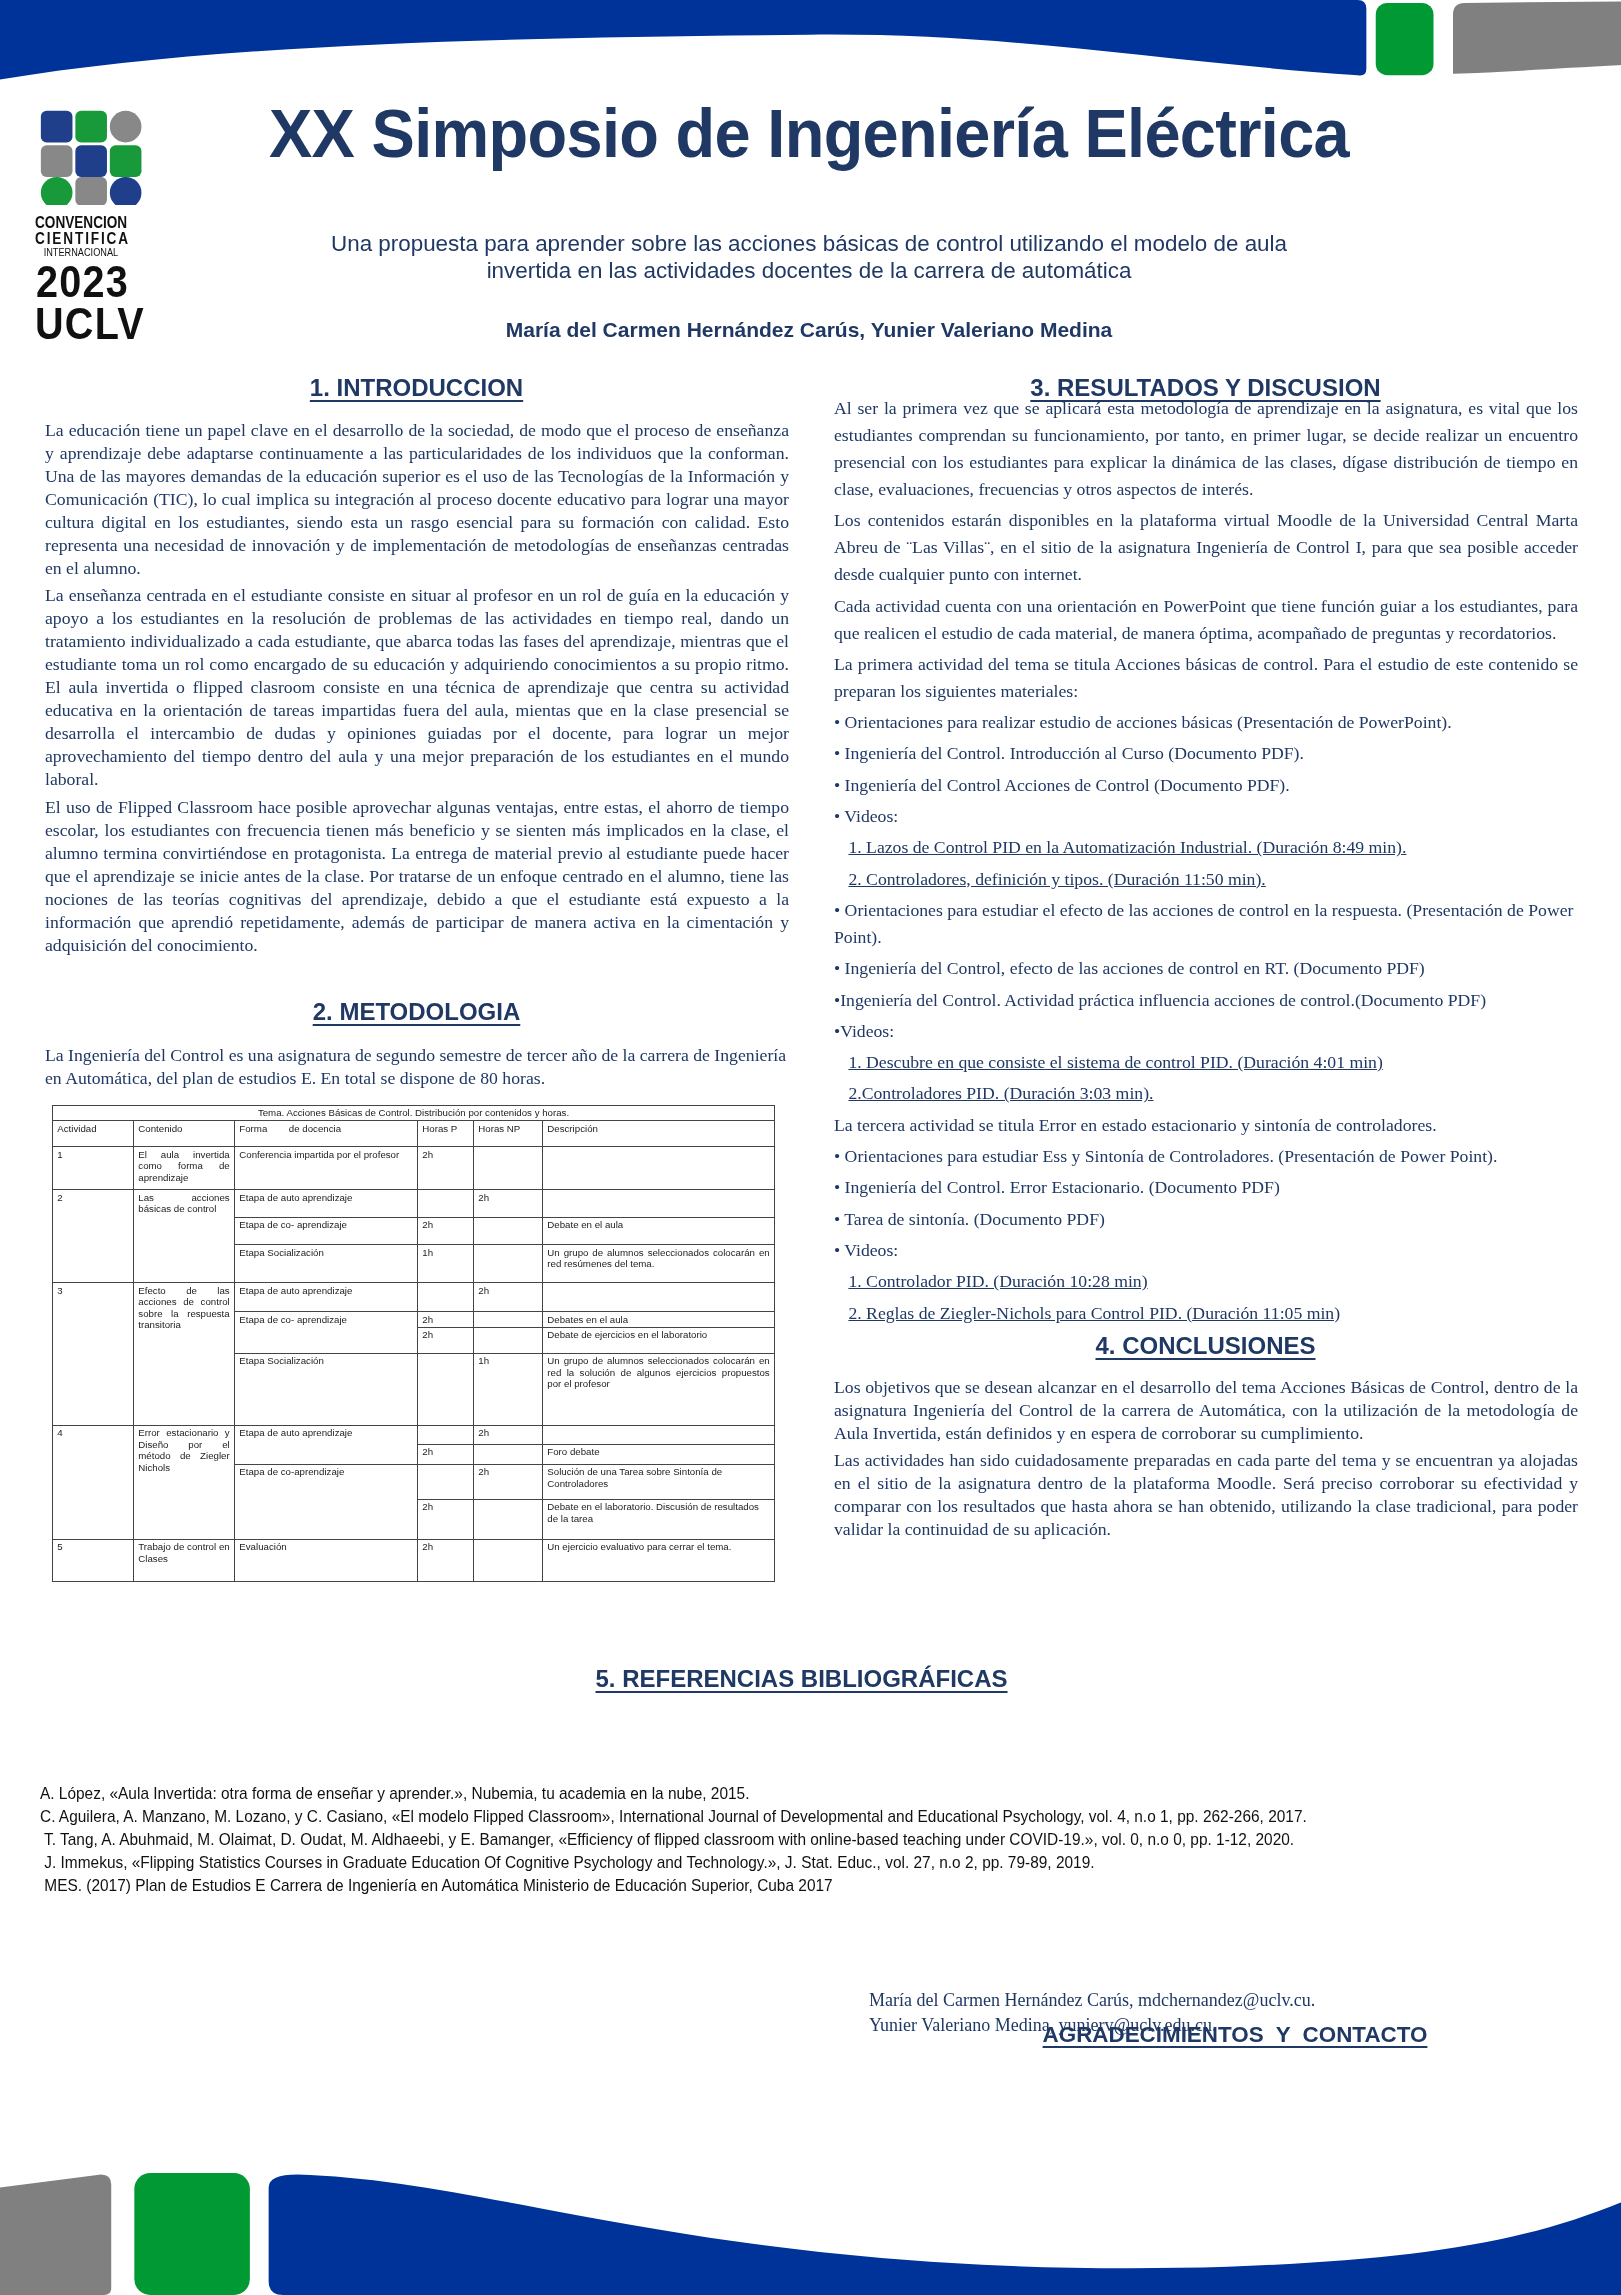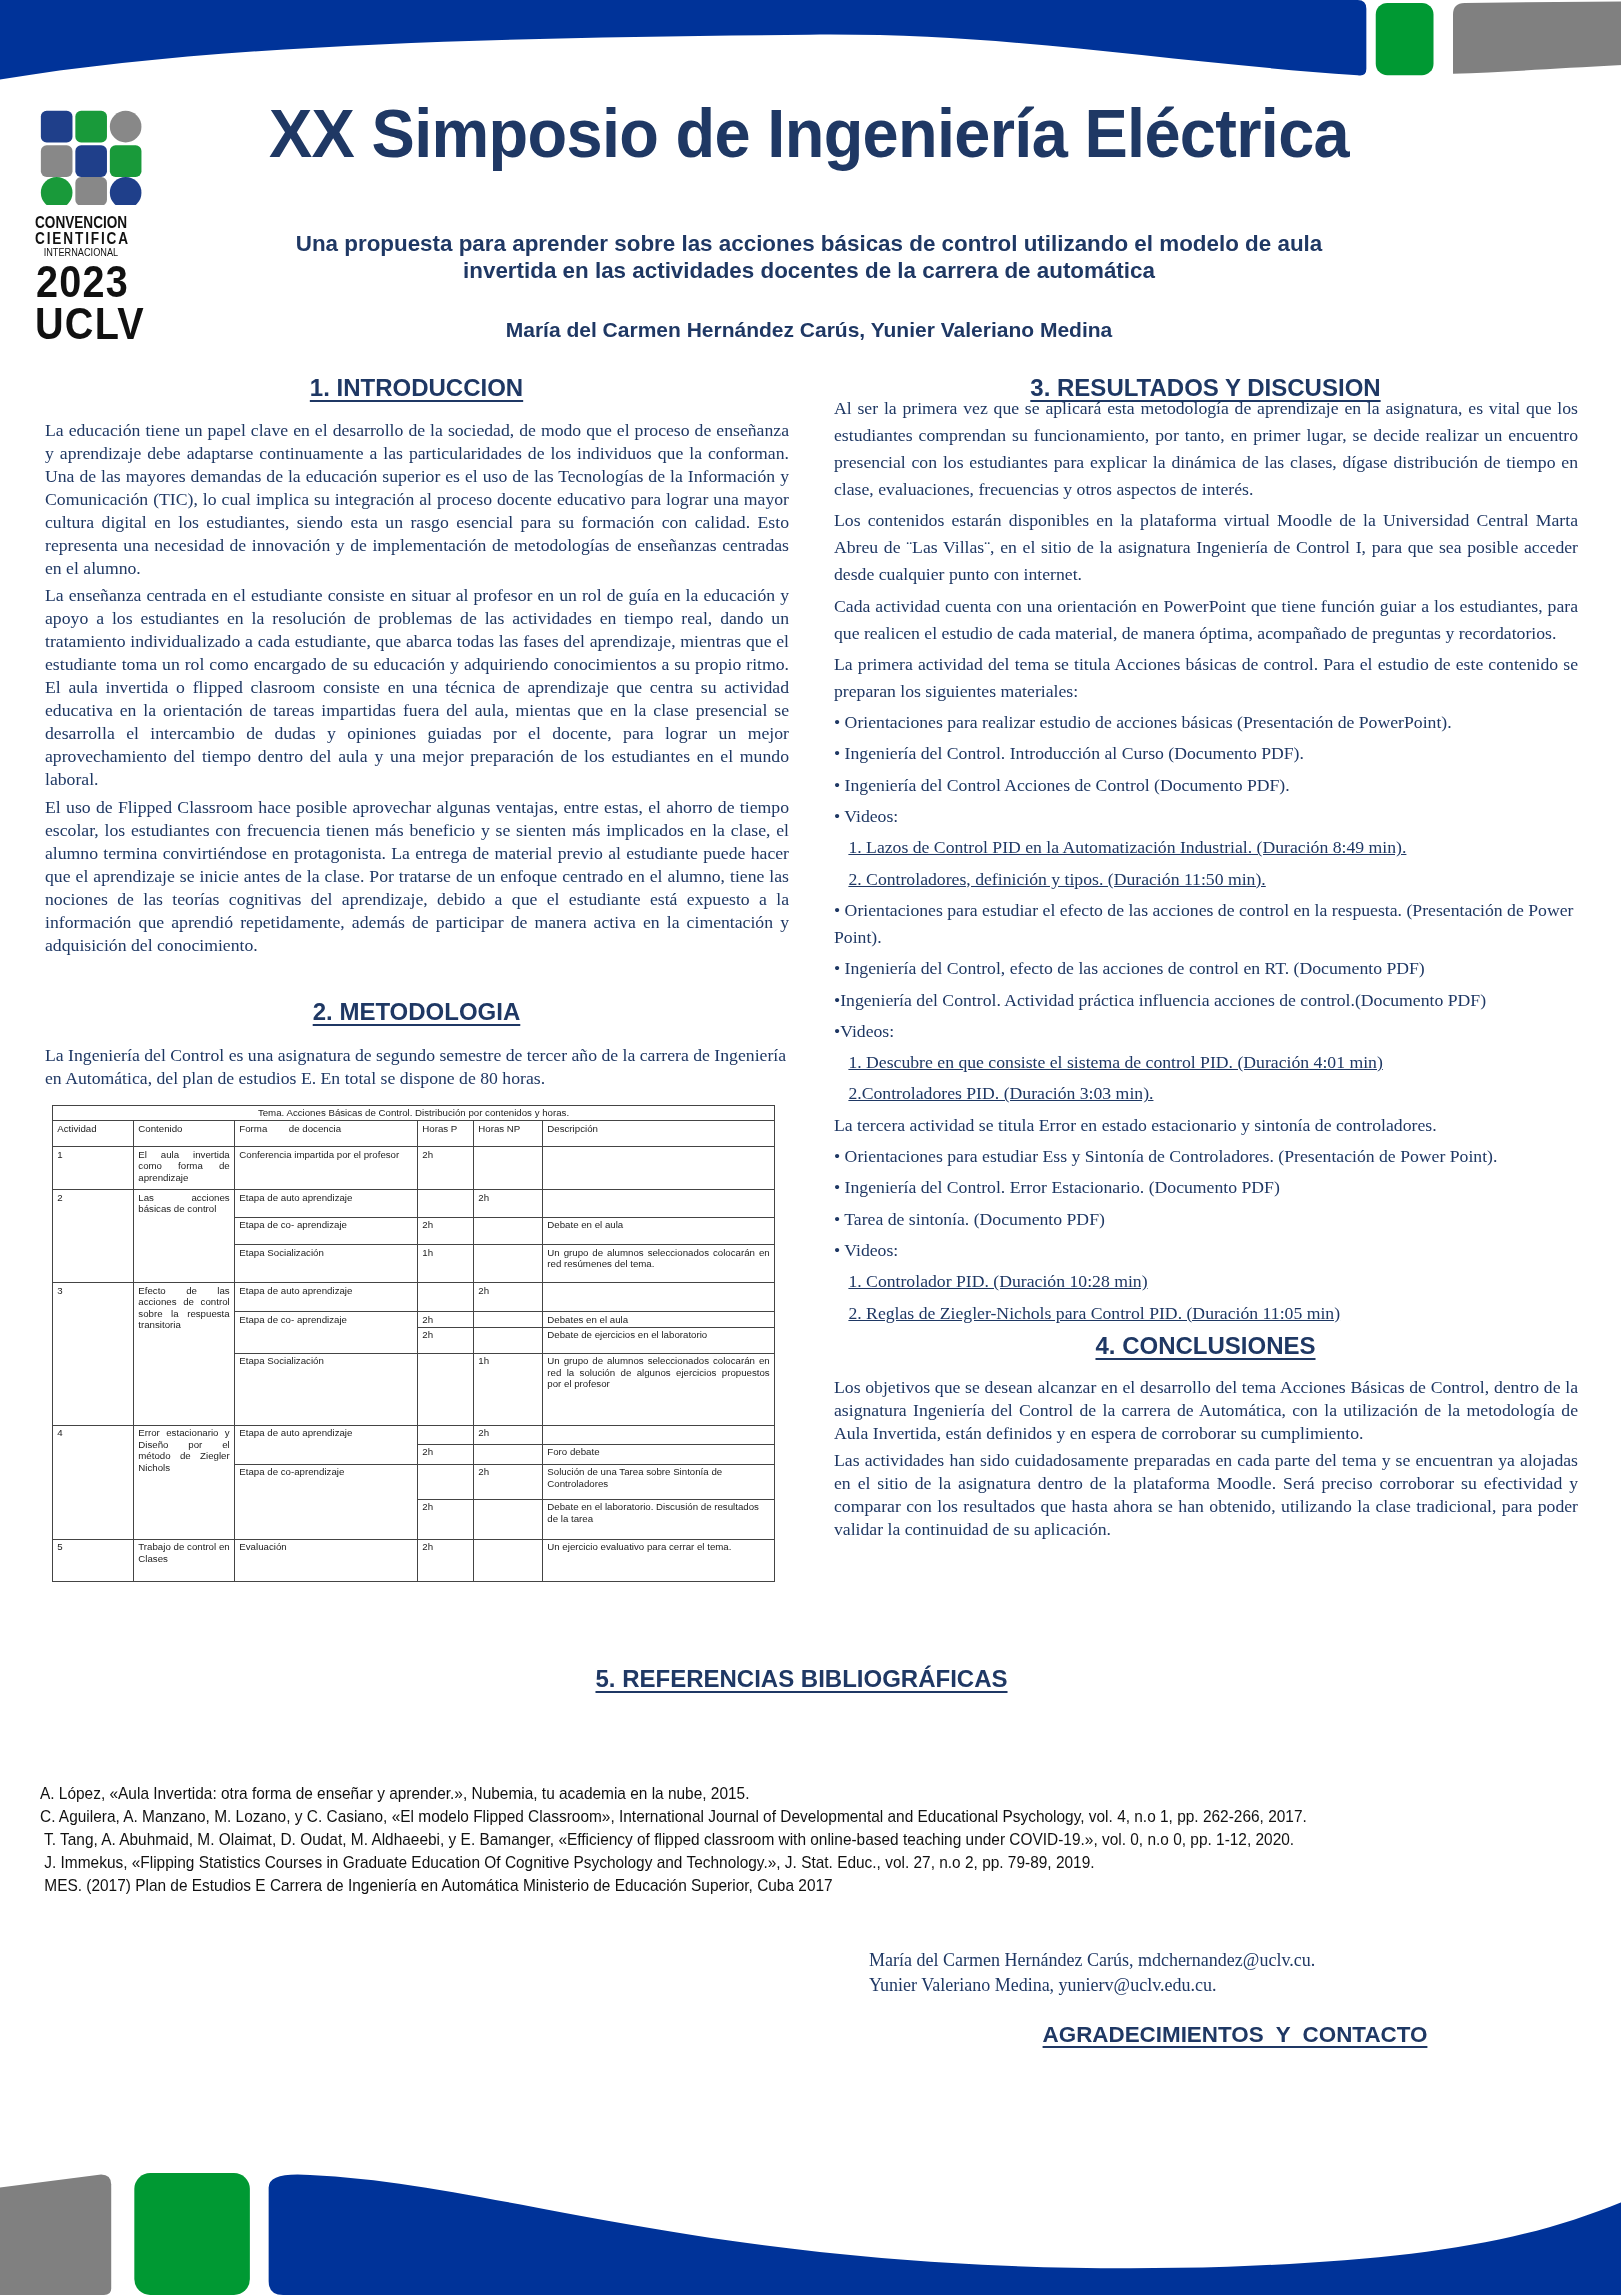--- a/index.html
+++ b/index.html
@@ -14,41 +14,41 @@
   .logo-t1 { font-size: 16px; font-weight: bold; letter-spacing: 0px; margin-top: 7.2px; transform: scaleX(0.85); transform-origin: left; white-space: nowrap; }
   .logo-t2 { font-size: 16px; font-weight: bold; letter-spacing: 2.2px; transform: scaleX(0.85); transform-origin: left; white-space: nowrap; }
   .logo-t3 { font-size: 10.8px; transform: scaleX(0.85); transform-origin: left; white-space: nowrap; }
   .logo-year { font-size: 45px; font-weight: bold; letter-spacing: 1.4px; transform: scaleX(0.88); transform-origin: left; margin-top: 1.4px; }
   .logo-uclv { font-size: 45px; font-weight: bold; letter-spacing: 1.4px; transform: scaleX(0.88); transform-origin: left; margin-top: -2.9px; }
 
   .main-title { position: absolute; left: 217px; top: 94px; width: 1184px; text-align: center;
     font-family: "Liberation Sans", sans-serif; font-weight: bold; font-size: 69px; color: #1f3864;
     letter-spacing: -0.7px; transform: scaleX(0.94); }
   .subtitle { position: absolute; left: 246px; top: 230px; width: 1126px; text-align: center;
-    font-family: "Liberation Sans", sans-serif; font-weight: bold; font-size: 22.4px; line-height: 27.4px; color: #1f3864; }
+    font-family: "Liberation Sans", sans-serif; font-weight: normal; font-size: 22.4px; line-height: 27.4px; color: #1f3864; }
   .authors { position: absolute; left: 246px; top: 318px; width: 1126px; text-align: center;
     font-family: "Liberation Sans", sans-serif; font-weight: bold; font-size: 21px; color: #1f3864; }
 
   .sec-title { position: absolute; font-family: "Liberation Sans", sans-serif; font-weight: bold;
     font-size: 24px; color: #1f3864; text-decoration: underline; text-underline-offset: 4.3px; text-decoration-thickness: 2.2px; text-align: center; white-space: nowrap; }
 
   .col { position: absolute; font-size: 17.7px; line-height: 23px; text-align: justify; color: #1f3864; }
   .col p { margin-bottom: 4.3px; }
   .col .li { text-align: left; margin-bottom: 4.3px; }
   .col .sub { padding-left: 14.4px; text-align: left; margin-bottom: 4.3px; text-decoration: underline; }
 
   table.sched { position: absolute; left: 52px; top: 1105px; width: 722px; border-collapse: collapse;
     font-family: "Liberation Sans", sans-serif; font-size: 9.7px; color: #222; table-layout: fixed; }
   table.sched td { border: 1.1px solid #444; vertical-align: top; padding: 1.4px 4.3px; line-height: 11.6px; }
   table.sched td.j { text-align: justify; }
   .caption-cell { text-align: center; }
 
   .refs { position: absolute; left: 40px; top: 1782px; font-family: "Liberation Sans", sans-serif;
     font-size: 16.6px; line-height: 23px; color: #111; white-space: nowrap; transform: scaleX(0.93); transform-origin: left; }
-  .contact { position: absolute; left: 869px; top: 1948px; font-size: 18px; line-height: 24.6px; color: #1f3864; }
+  .contact { position: absolute; left: 869px; top: 1988px; font-size: 18px; line-height: 24.6px; color: #1f3864; }
 </style>
 </head>
 <body>
 
 <svg class="top-banner" viewBox="0 0 2246 130" preserveAspectRatio="none">
   <path d="M0,0 L1880,0 Q1892,0 1892,12 L1892,95 Q1892,106 1880,104 C1600,85 1400,45 1120,48 C700,52 300,60 0,110 Z" fill="#003399"></path>
   <rect x="1905" y="4" width="80" height="100" rx="16" fill="#009933"></rect>
   <path d="M2012,20 Q2012,4 2028,4 L2246,2 L2246,90 C2150,95 2080,100 2012,102 Z" fill="#808080"></path>
 </svg>
 

